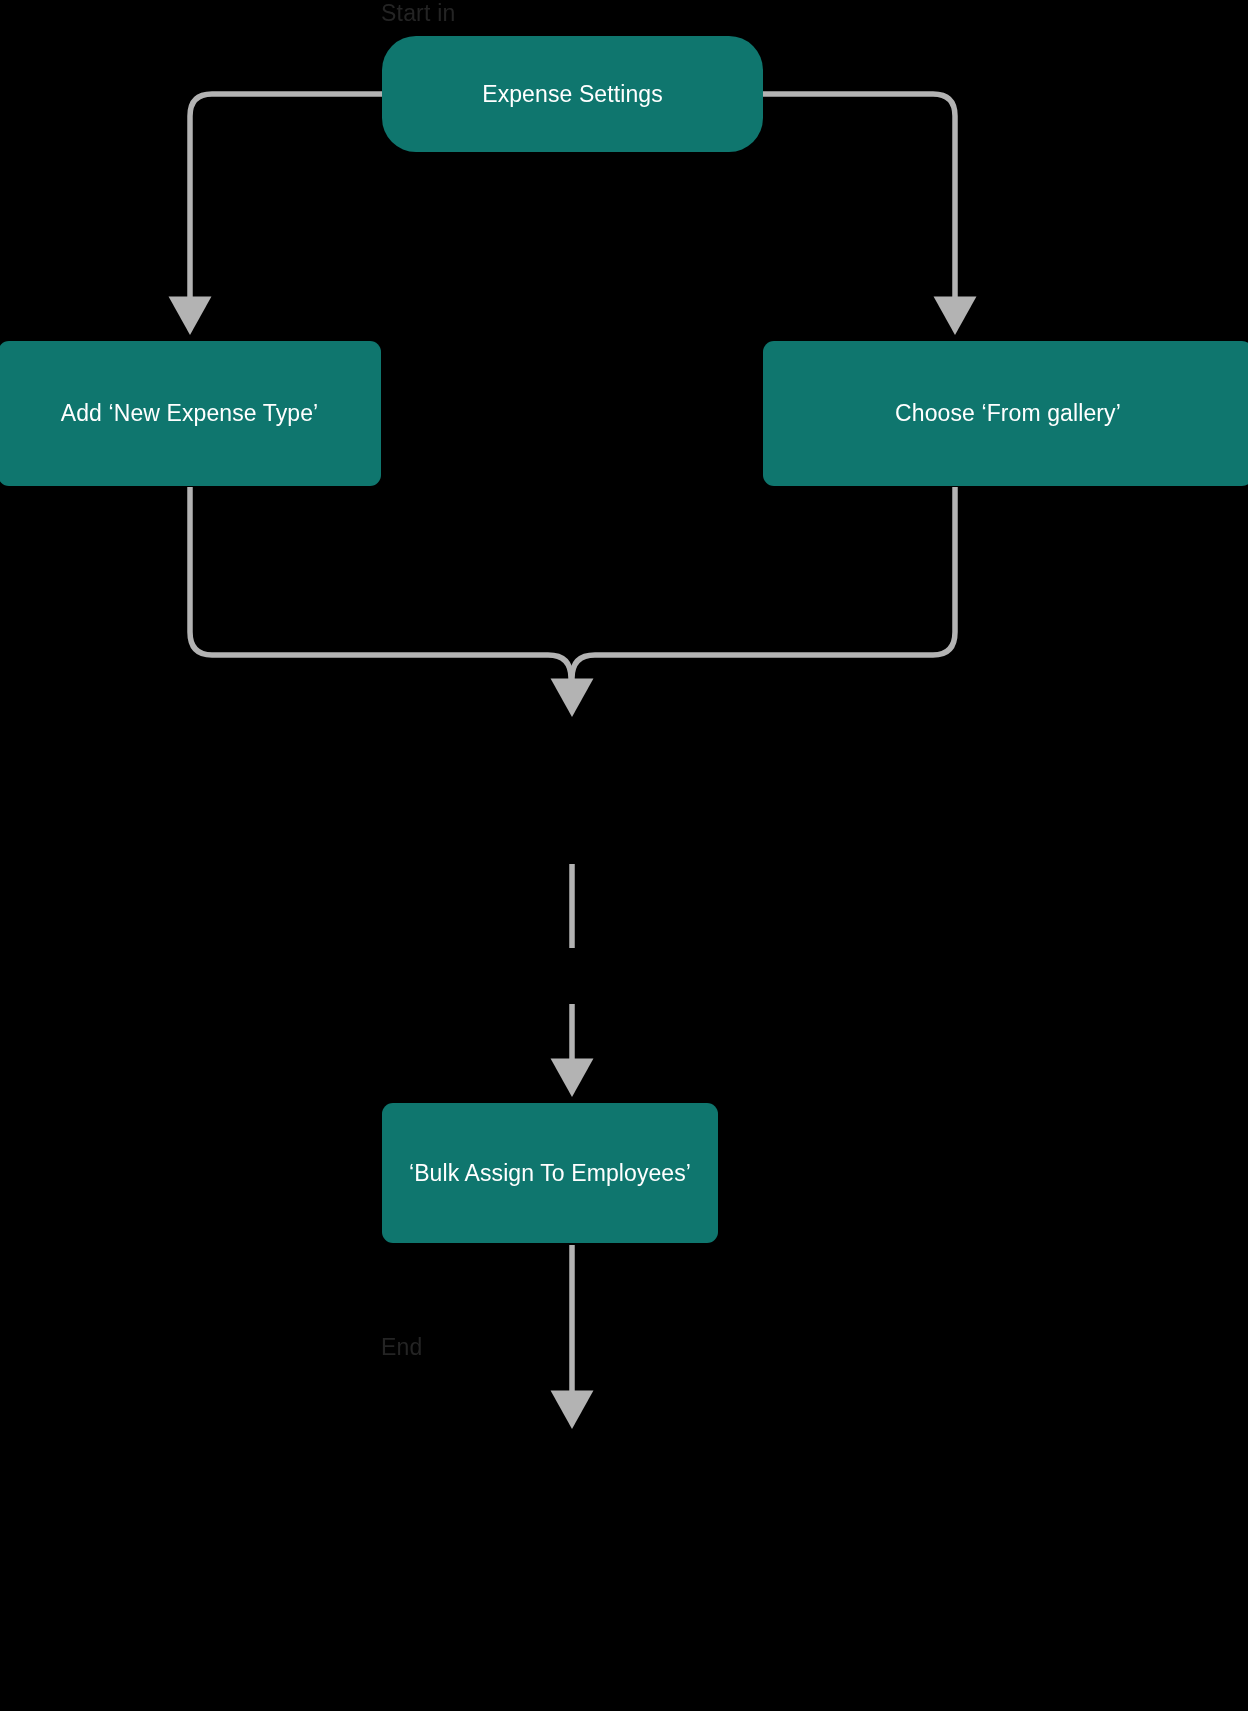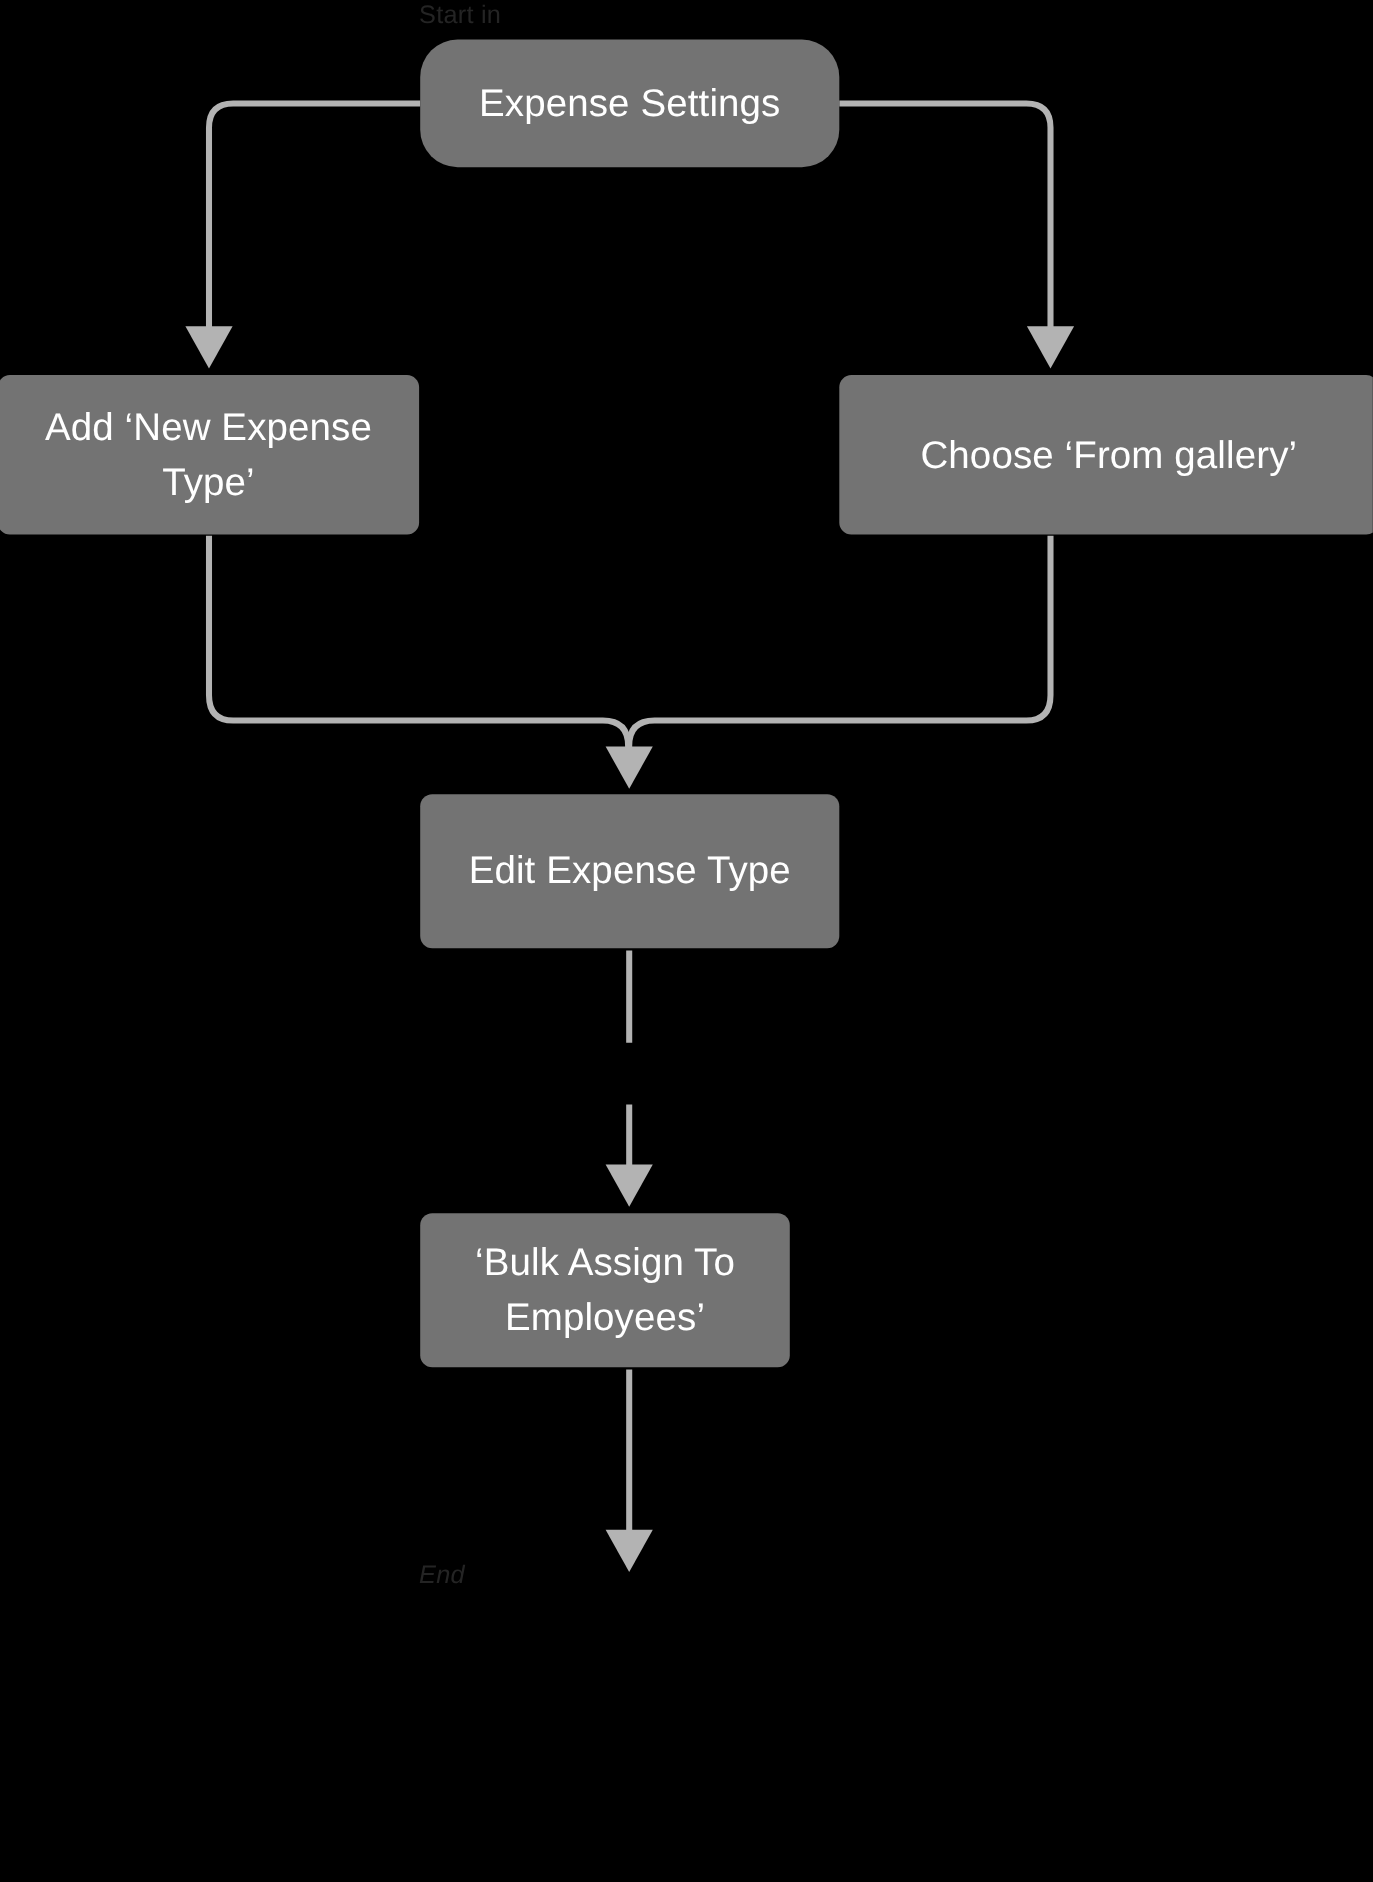--- a/index.html
+++ b/index.html
@@ -30,27 +30,27 @@
     left: 0;
     top: 0;
     width: 1248px;
     height: 1711px;
     pointer-events: none;
   }
 
   .node {
     position: absolute;
     box-sizing: border-box;
-    background: #737373;
+    background: #0f766e;
     color: #ffffff;
     display: flex;
     align-items: center;
     justify-content: center;
     text-align: center;
-    font-size: 35px;
+    font-size: 23px;
     line-height: 1.42;
     letter-spacing: 0.1px;
     padding: 6px 14px;
     white-space: pre-line;
   }
   .node.process { border-radius: 11px; }
   .node.terminal { border-radius: 34px; }
 
   .stage-label {
     position: absolute;
@@ -63,21 +63,21 @@
 
   
   #node-start      { left: 382px;  top: 36px;   width: 381px; height: 116px; }
   #node-add-new    { left: -2px;   top: 341px;  width: 383px; height: 145px; }
   #node-gallery    { left: 763px;  top: 341px;  width: 490px; height: 145px; }
   #node-edit       { left: 382px;  top: 722px;  width: 381px; height: 140px; }
   #node-bulk       { left: 382px;  top: 1103px; width: 336px; height: 140px; }
   #node-end        { left: 358px;  top: 1436px; width: 428px; height: 116px; }
 
   #label-start { left: 381px; top: 2px; }
-  #label-end   { left: 381px; top: 1420px; font-style: italic; }
+  #label-end   { left: 381px; top: 1336px; }
 </style>
 </head>
 <body>
 
 <div id="flow-canvas">
 
   <svg class="edge-svg" viewBox="0 0 1248 1711" xmlns="http://www.w3.org/2000/svg">
     <defs>
       <marker id="arrowhead" markerWidth="9" markerHeight="9" refX="3.2" refY="4.5" orient="auto" markerUnits="strokeWidth">
         <path d="M 0.4 0.6 L 7.4 4.5 L 0.4 8.4 z" fill="#b3b3b3"></path>
@@ -105,18 +105,17 @@
   <div class="stage-label" id="label-start">Start in</div>
 
   <div class="stage-label" id="label-end">End</div>
 
   <div class="node terminal" id="node-start">Expense Settings</div>
 
   <div class="node process" id="node-add-new">Add ‘New Expense Type’</div>
 
   <div class="node process" id="node-gallery">Choose ‘From gallery’</div>
 
-  <div class="node process" id="node-edit">Edit Expense Type</div>
 
   <div class="node process" id="node-bulk">‘Bulk Assign To Employees’</div>
 
 
 </div>
 
 </body></html>

